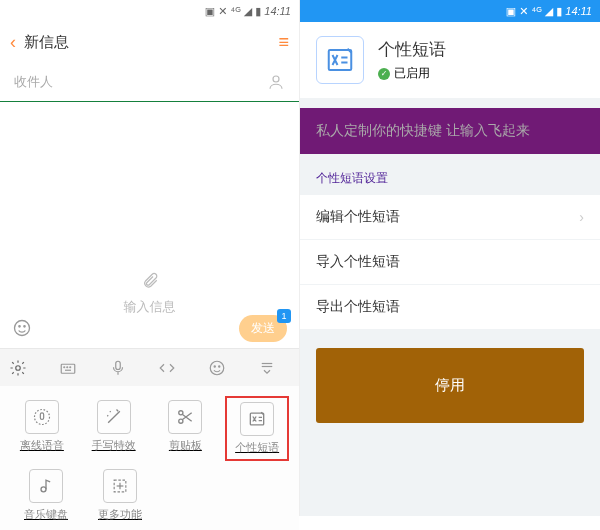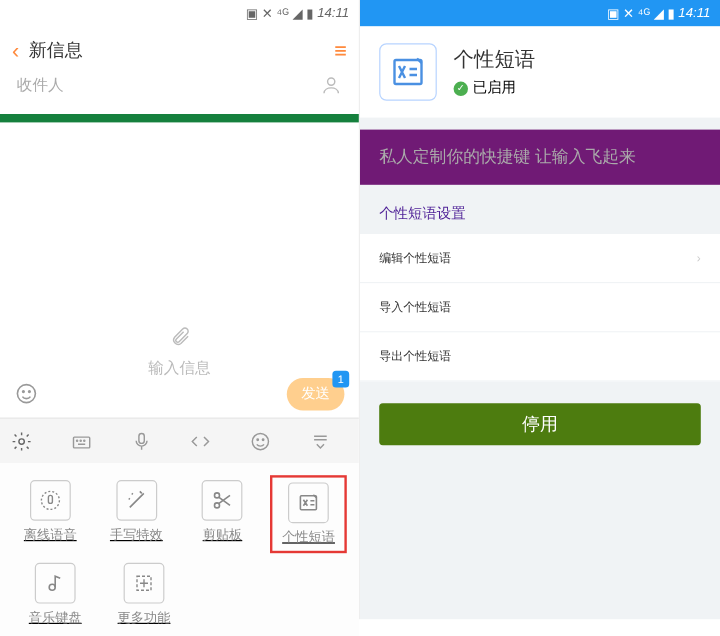--- a/index.html
+++ b/index.html
@@ -11,21 +11,21 @@
   .statusbar { height: 22px; display: flex; justify-content: flex-end; align-items: center; padding: 0 8px; font-size: 11px; color: #666; gap: 3px; }
   .screen.right .statusbar { background: #2196f3; color: #fff; }
   .statusbar .time { font-weight: 500; font-style: italic; }
 
   
   .left-header { height: 40px; display: flex; align-items: center; padding: 0 10px; }
   .left-header .back { color: #ff8a3d; font-size: 18px; }
   .left-header .title { font-size: 15px; margin-left: 8px; color: #333; }
   .left-header .menu { margin-left: auto; color: #ff8a3d; font-size: 18px; }
 
-  .recipient-row { height: 40px; display: flex; padding: 0 14px; border-bottom: 7px solid #15803d; }
+  .recipient-row { height: 40px; display: flex; align-items: center; padding: 0 14px; border-bottom: 1px solid #15803d; }
   .recipient-row .label { color: #aaa; font-size: 13px; }
   .recipient-row .contacts-icon { margin-left: auto; color: #bbb; font-size: 16px; }
 
   .compose-area { height: 170px; }
 
   .input-row { height: 36px; display: flex; align-items: center; padding: 0 12px; gap: 8px; flex-direction: column; }
   .input-row .clip { color: #bbb; font-size: 16px; }
   .input-row .placeholder { color: #bbb; font-size: 13px; flex: 1; }
 
   .emoji-row { height: 40px; display: flex; align-items: center; padding: 0 12px; gap: 10px; }
@@ -49,24 +49,24 @@
   .screen.right { background: #f0f3f5; }
   .feature-card { background: #fff; padding: 14px 16px; display: flex; align-items: center; gap: 14px; }
   .feature-iconbox { width: 48px; height: 48px; border: 1px solid #b8d4ff; border-radius: 6px; display: flex; align-items: center; justify-content: center; color: #4a90e2; font-size: 22px; }
   .feature-title { font-size: 17px; color: #333; margin-bottom: 4px; }
   .feature-status { font-size: 12px; color: #000000; display: flex; align-items: center; gap: 4px; }
   .feature-status::before { content: "✓"; background: #4caf50; color: #fff; width: 12px; height: 12px; border-radius: 50%; display: inline-flex; align-items: center; justify-content: center; font-size: 8px; }
 
   .promo { background: #701a75; margin-top: 10px; padding: 14px 16px; font-size: 14px; color: #aaa; }
 
   .section-label { padding: 16px 16px 8px; font-size: 12px; color: #4c1d95; }
-  .setting-row { background: #fff; padding: 13px 16px; font-size: 10px; color: #333; display: flex; align-items: center; border-bottom: 1px solid #f0f3f5; }
+  .setting-row { background: #fff; padding: 13px 16px; font-size: 14px; color: #333; display: flex; align-items: center; border-bottom: 1px solid #f0f3f5; }
   .setting-row .chev { margin-left: auto; color: #ccc; }
 
-  .disable-btn { margin: 18px 16px; background: #4d7c0f; color: #fff; text-align: center; padding: 8px; border-radius: 3px; font-size: 15px; }
+  .disable-btn { margin: 18px 16px; background: #a16207; color: #fff; text-align: center; padding: 28px; border-radius: 3px; font-size: 15px; }
 
   svg { display: block; }
 </style>
 </head>
 <body>
 
 <div class="screen left">
   <div class="statusbar">
     <span>▣ ✕ ⁴ᴳ ◢ ▮</span>
     <span class="time">14:11</span>

